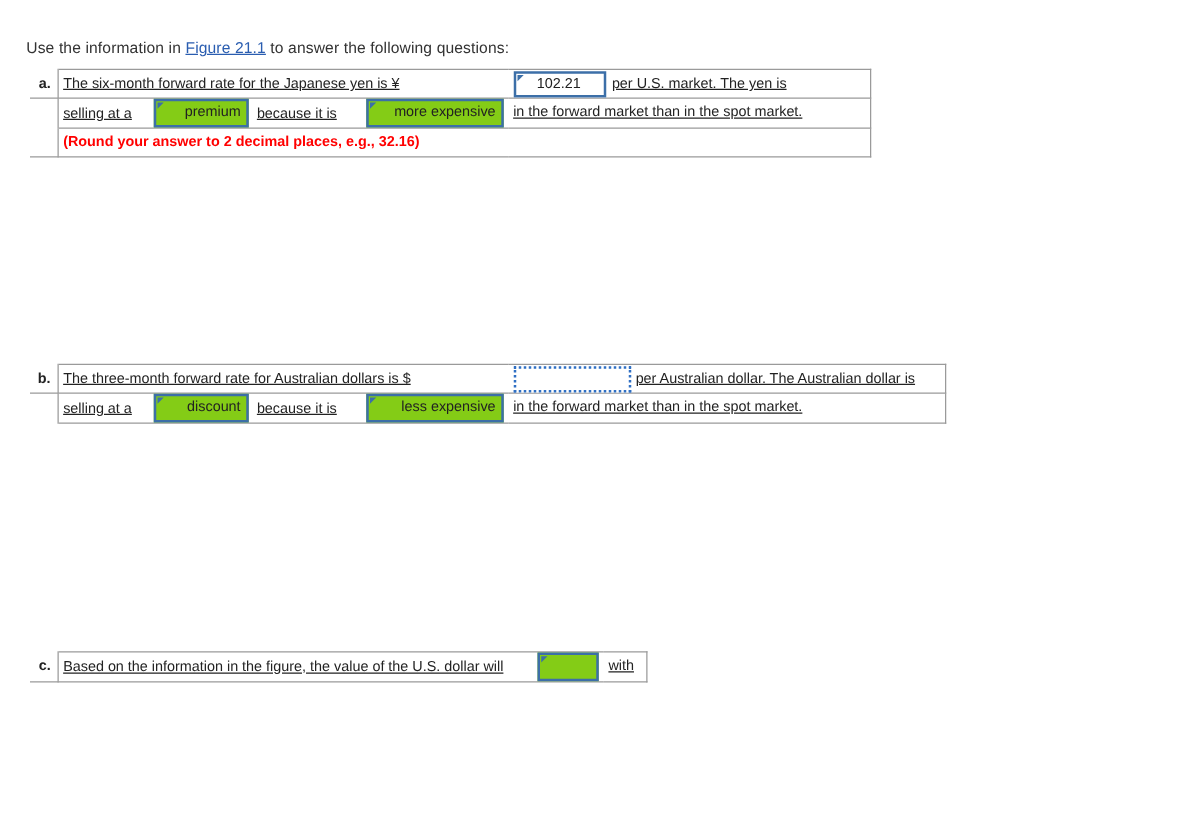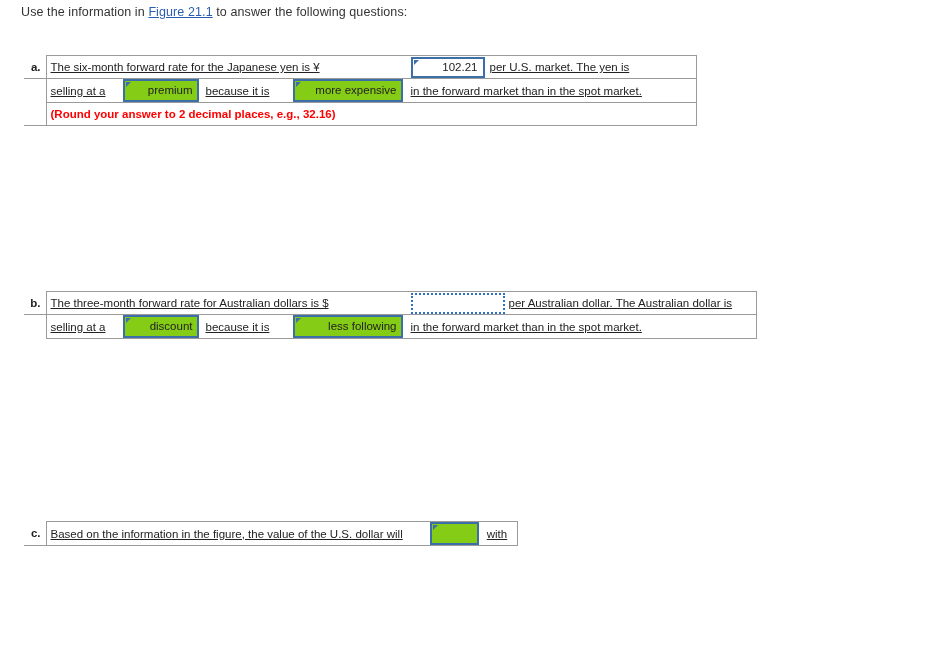--- a/index.html
+++ b/index.html
@@ -11,21 +11,21 @@
     width: 948px; height: 659px;
     font-family: "Liberation Sans", sans-serif;
     color: #222222;
     position: relative;
     overflow: hidden;
   }
 
   
   .intro {
     position: absolute;
-    left: 21px; top: 5px;
+    left: 21px; top: 31px;
     font-size: 12.5px;
     color: #333333;
     white-space: nowrap;
     letter-spacing: .1px;
   }
   .intro a.figlink {
     color: #2a5db0;
     text-decoration: underline;
     cursor: pointer;
   }
@@ -82,21 +82,21 @@
 
   
   .numbox {
     position: relative;
     display: inline-block;
     border: 2px solid #3c6fa8;
     background: #fff;
     height: 21px;
     line-height: 17px;
     font-size: 11.5px;
-    text-align: right;
+    text-align: center;
     padding: 0 5px 0 4px;
     color: #222;
     vertical-align: middle;
     cursor: text;
   }
   
   .numbox.dotted {
     border: 2px dotted #2f6fc4;
     background: #fff;
   }
@@ -202,21 +202,21 @@
         </div>
       </td>
     </tr>
     <tr>
       <td class="letter-blank"></td>
       <td class="nb-right">
         <div class="cellflex">
           <span class="plain" style="width:72px">selling at a</span>
           <span class="ddbox" style="width:76px"><span class="flag"></span><span>discount</span></span>
           <span class="plain" style="width:94px; padding-left:7px">because it is</span>
-          <span class="ddbox" style="width:110px"><span class="flag"></span><span>less following</span></span>
+          <span class="ddbox" style="width:110px"><span class="flag"></span><span>less expensive</span></span>
         </div>
       </td>
       <td class="nb-left">
         <span class="plain">in the forward market than in the spot market.</span>
       </td>
     </tr>
   </tbody>
     </table>
 </div>
 

